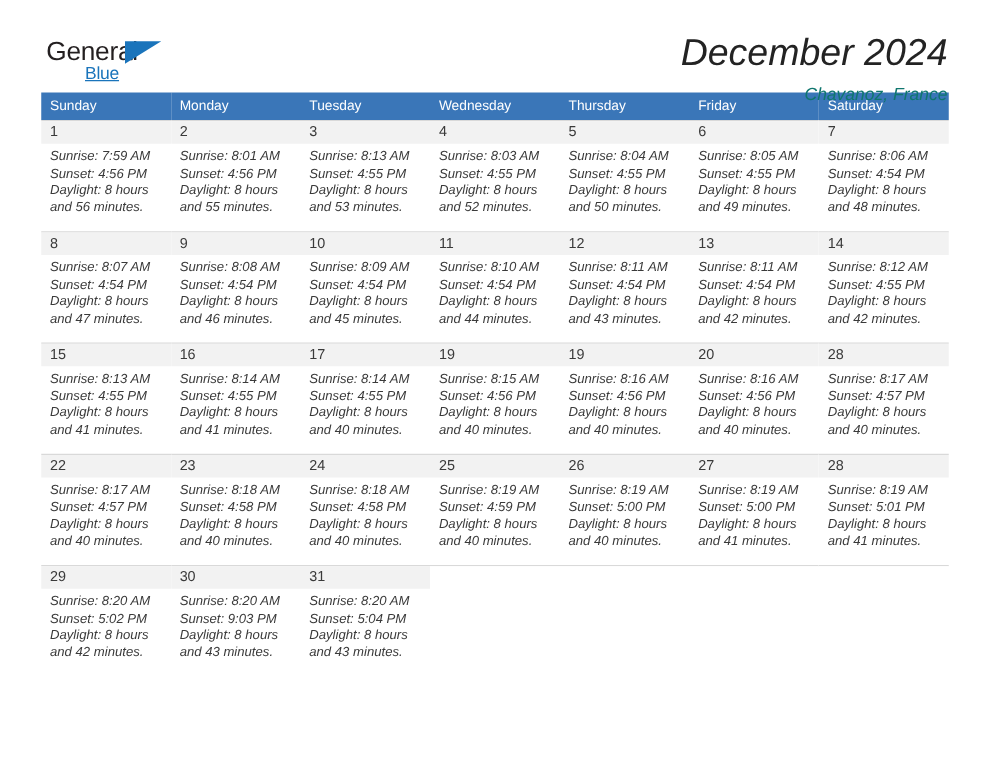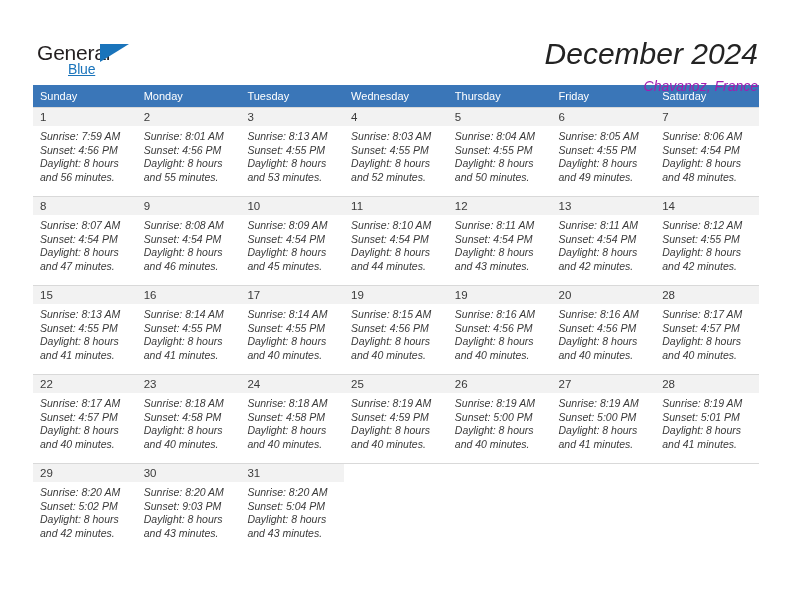--- a/index.html
+++ b/index.html
@@ -13,21 +13,21 @@
     font-family: "Liberation Sans", sans-serif;
     color: #2b2b2b;
     overflow: hidden;
   }
 
   .page {
     position: relative;
     width: 792px;
     height: 612px;
     box-sizing: border-box;
-    padding: 11px 33px;
+    padding: 0 33px;
   }
 
   
   .topbar {
     display: flex;
     align-items: flex-start;
     justify-content: space-between;
     padding-top: 26px;
     height: 72px;
     box-sizing: border-box;
@@ -75,21 +75,21 @@
   }
   .month-title {
     font-size: 30px;
     color: #232323;
     line-height: 34px;
     white-space: nowrap;
     font-family: "Liberation Sans", sans-serif;
   }
   .location {
     font-size: 14px;
-    color: #a21caf;
+    color: #0f766e;
     line-height: 20px;
     margin-top: 5px;
     white-space: nowrap;
   }
 
   
   .calendar {
     width: 726px;
     border-collapse: collapse;
     table-layout: fixed;

